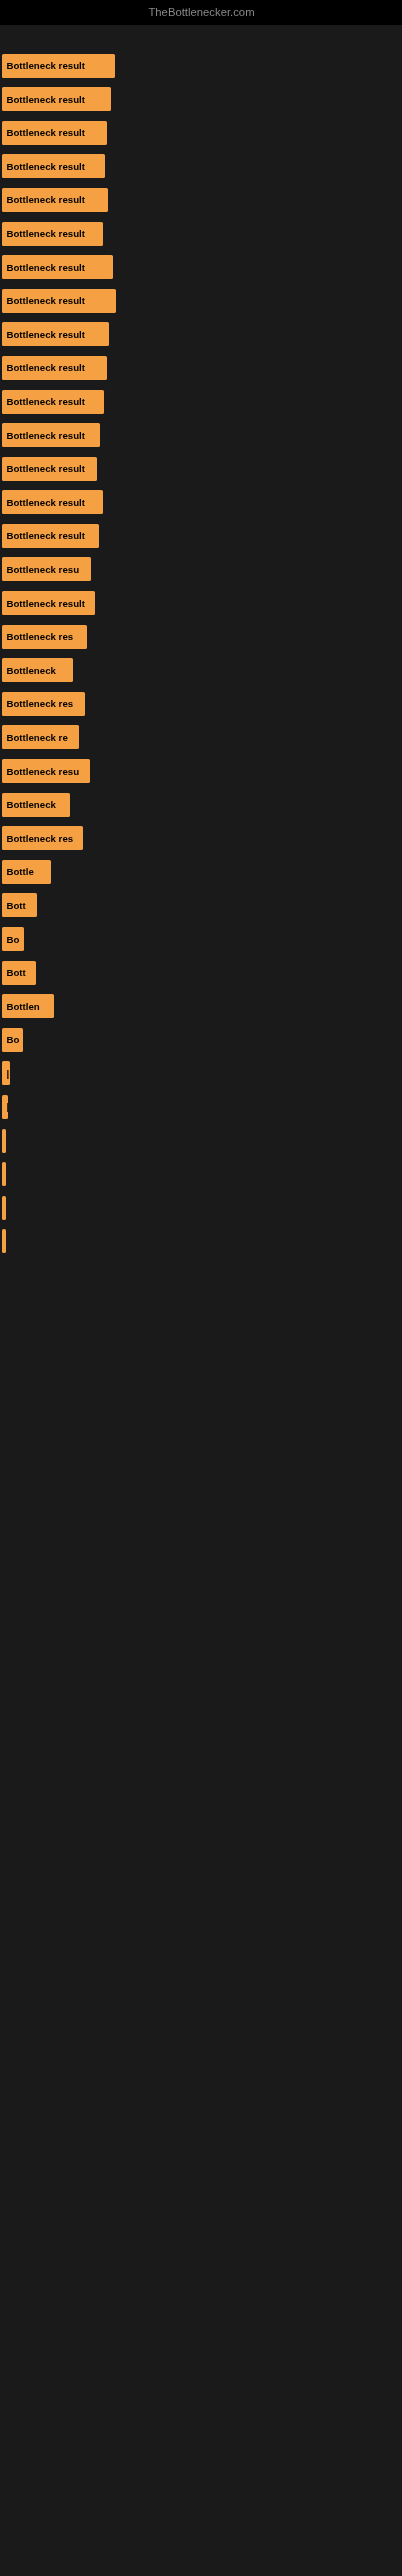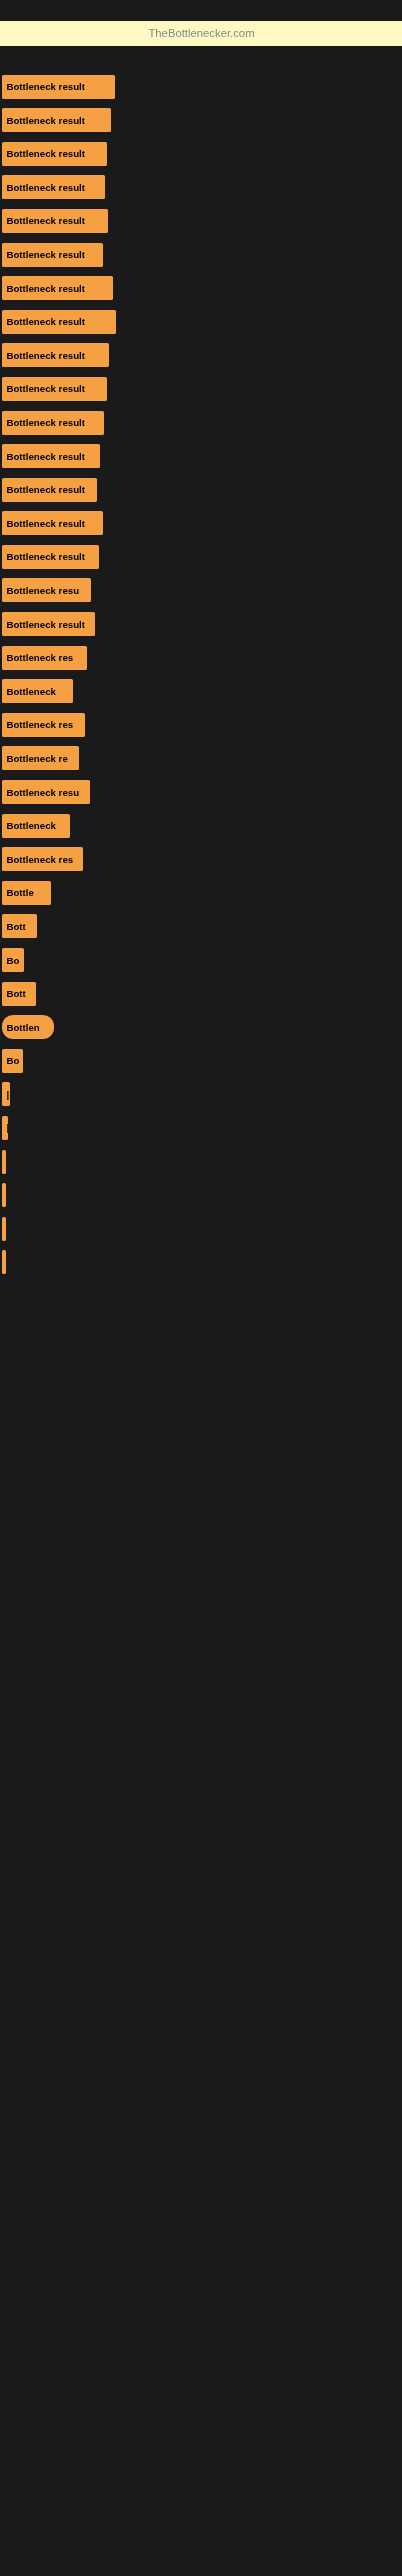--- a/index.html
+++ b/index.html
@@ -14,22 +14,21 @@
       background-color: #1a1a1a;
       font-family: Arial, sans-serif;
       position: relative;
     }
 
     .site-title {
       text-align: center;
       color: #888;
       font-size: 11.3px;
       padding: 6.4px 0;
-      background-color: #fef9c3;
-      margin-top: 21px;
+      background-color: #000000;
     }
 
     .bars-container {
       padding: 24px 0;
     }
 
     .bar-row {
       display: flex;
       align-items: center;
       margin-bottom: 0px;
@@ -195,21 +194,21 @@
       <div class="bar" style="width: 22.5px;">
         <span class="bar-label">Bo</span>
       </div>
     </div>
     <div class="bar-row">
       <div class="bar" style="width: 34px;">
         <span class="bar-label">Bott</span>
       </div>
     </div>
     <div class="bar-row">
-      <div class="bar" style="width: 52px; border-radius: 11px;">
+      <div class="bar" style="width: 52px;">
         <span class="bar-label">Bottlen</span>
       </div>
     </div>
     <div class="bar-row">
       <div class="bar" style="width: 21px;">
         <span class="bar-label">Bo</span>
       </div>
     </div>
     <div class="bar-row">
       <div class="bar" style="width: 8px;">

